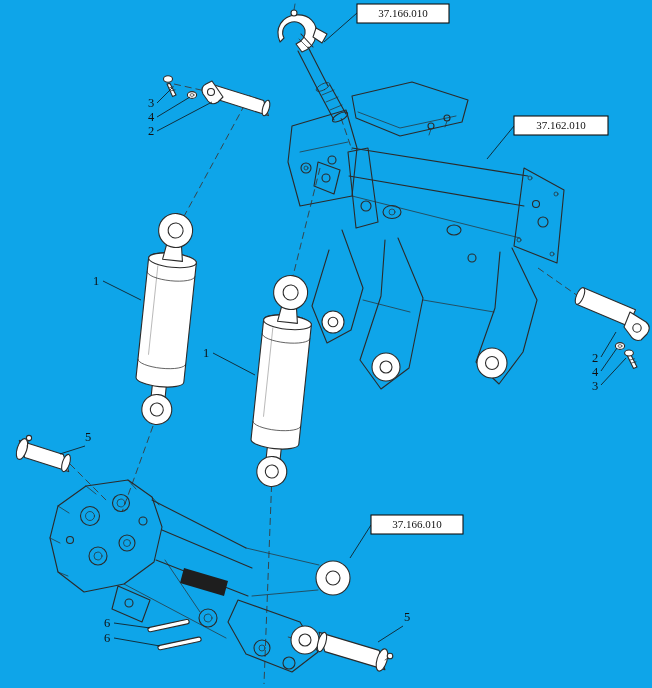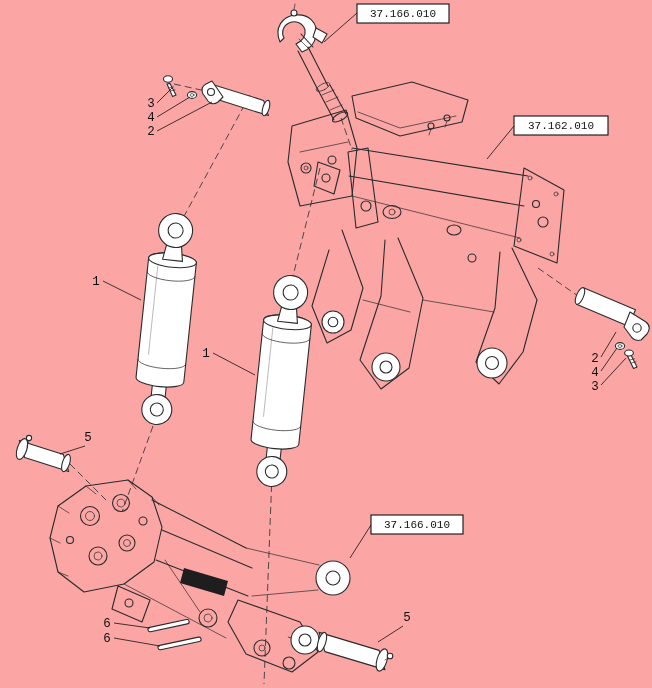--- a/index.html
+++ b/index.html
@@ -1,17 +1,17 @@
 <!DOCTYPE html>
 <html><head>
 <meta charset="utf-8">
 <style>
   html,body{margin:0;padding:0;background:#fff}
-  .stage{position:relative;width:652px;height:688px;background:#fca5a5;
-         font-family:Liberation Mono, monospace;overflow:hidden}
+  .stage{position:relative;width:652px;height:688px;background:#0ea5e9;
+         font-family:Liberation Serif, serif;overflow:hidden}
   svg{display:block}
   .ln{fill:none;stroke:#2b2b2b;stroke-width:1.1;stroke-linecap:round;stroke-linejoin:round}
   .thin{stroke-width:.7}
   .wfill{fill:#ffffff;stroke:#2b2b2b;stroke-width:1.1;stroke-linejoin:round}
   .dash{fill:none;stroke:#3a3a3a;stroke-width:.9;stroke-dasharray:7 4}
   .leader{stroke:#111;stroke-width:.8}
   .callout{font-size:12.5px;fill:#111}
   .refbox{fill:#fff;stroke:#111;stroke-width:1.1}
   .reftext{font-size:11px;fill:#111}
   .badge{fill:#1e1e1e;stroke:none}

